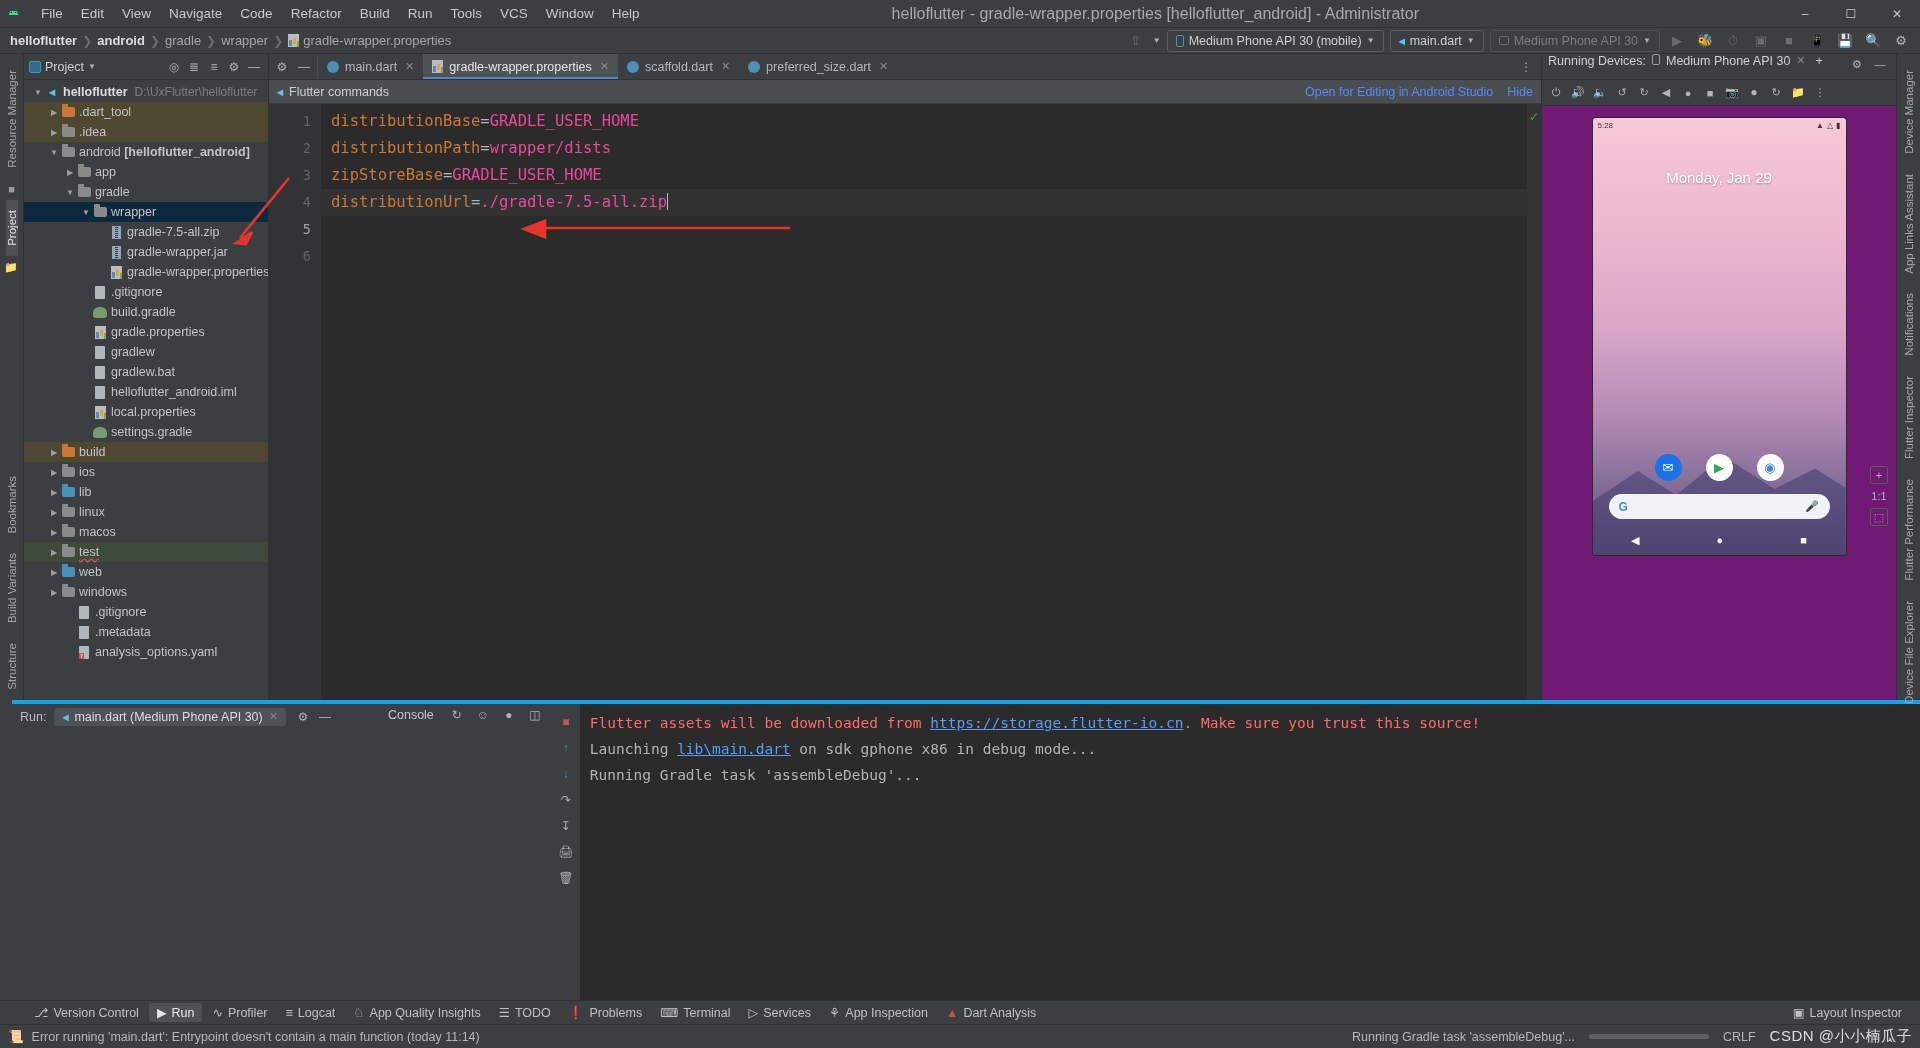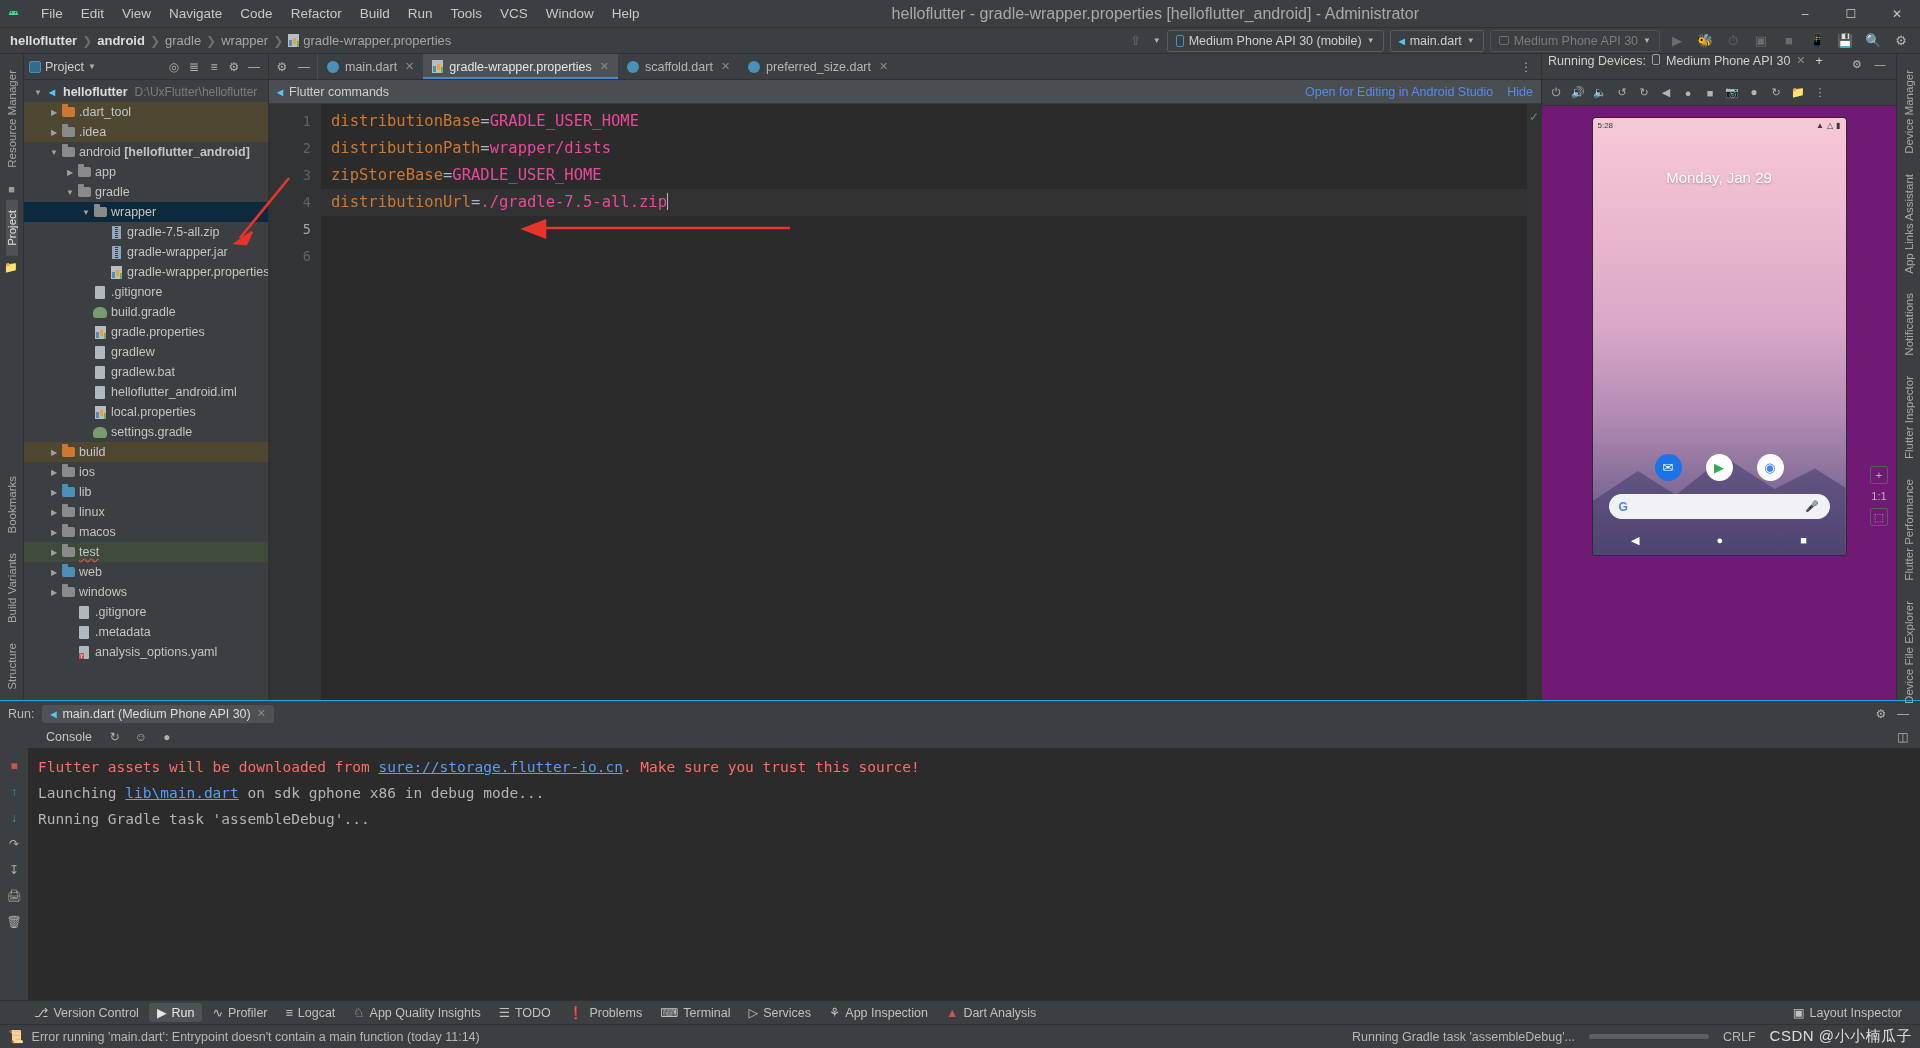--- a/index.html
+++ b/index.html
@@ -175,21 +175,21 @@
   .zoom-rail { position:absolute; right: 8px; top: 360px; display:flex; flex-direction:column; gap:6px; align-items:center; font-size:11px; color:#b4b4b4;}
   .zr-btn { width:18px; height:18px; border:1px solid #5a5d5e; border-radius:2px; display:flex; align-items:center; justify-content:center;}
 
   
   .right-strip {
     width: 24px; background: #3c3f41; border-left: 1px solid #2f3133;
     display: flex; flex-direction: column; align-items: center; flex: 0 0 24px; padding-top: 6px;
   }
 
   
-  .run-panel { height: 300px; flex: 0 0 300px; display: flex; flex-direction: column; background: #3c3f41; border-top: 1px solid #0ea5e9; }
+  .run-panel { height: 300px; flex: 0 0 300px; display: flex; background: #3c3f41; border-top: 4px solid #0ea5e9; margin-left: 12px; }
   .run-header { height: 25px; display:flex; align-items:center; padding: 0 8px; gap: 8px; font-size: 12.5px; }
   .run-tab { display:flex; align-items:center; gap: 6px; background:#4e5254; padding: 2px 8px; border-radius:3px; color:#dcdcdc;}
   .run-header-right { margin-left:auto; display:flex; gap:4px; align-items:center;}
   .run-body { flex:1; display:flex; min-height:0; }
   .console-tab { display:flex; align-items:center; gap:5px; font-size:12.5px; color:#c4c4c4; padding: 3px 6px; }
   .run-side-icons { width: 28px; flex:0 0 28px; display:flex; flex-direction:column; align-items:center; gap:6px; padding-top:8px; }
   .rsi { width: 20px; height:20px; display:flex; align-items:center; justify-content:center; color:#aeaeae; font-size:12px; border-radius:2px;}
   .console {
     flex: 1; background: #2b2b2b; font-family: "DejaVu Sans Mono", monospace;
     font-size: 14.5px; padding: 6px 10px; line-height: 26px; overflow: hidden; min-width:0;
@@ -724,21 +724,21 @@
       <div class="run-side-icons">
         <div class="rsi" style="color:#c75450;">■</div>
         <div class="rsi" style="color:#4a90b8;">↑</div>
         <div class="rsi" style="color:#4a90b8;">↓</div>
         <div class="rsi">↷</div>
         <div class="rsi">↧</div>
         <div class="rsi">🖨</div>
         <div class="rsi">🗑</div>
       </div>
       <div class="console" id="console">
-          <div><span class="c-red">Flutter assets will be downloaded from </span><span class="c-link">sure://storage.flutter-io.cn</span><span class="c-red">. Make sure you trust this source!</span></div>
+          <div><span class="c-red">Flutter assets will be downloaded from </span><span class="c-link">https://storage.flutter-io.cn</span><span class="c-red">. Make sure you trust this source!</span></div>
           <div><span class="c-grey">Launching </span><span class="c-link">lib\main.dart</span><span class="c-grey"> on sdk gphone x86 in debug mode...</span></div>
           <div><span class="c-grey">Running Gradle task 'assembleDebug'...</span></div>
         </div>
     </div>
   </div>
 
   <div class="tool-tabs-bar">
     <div class="tt">
         <span>⎇</span>
         <span>Version Control</span>

